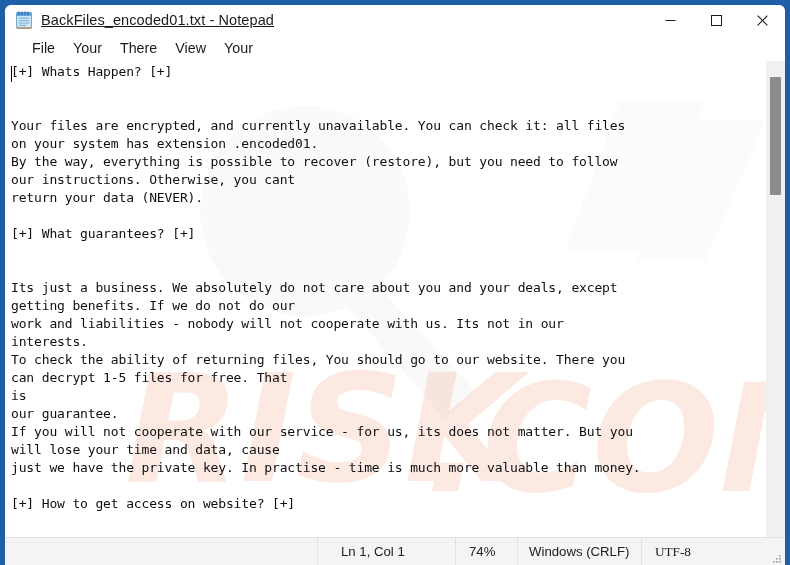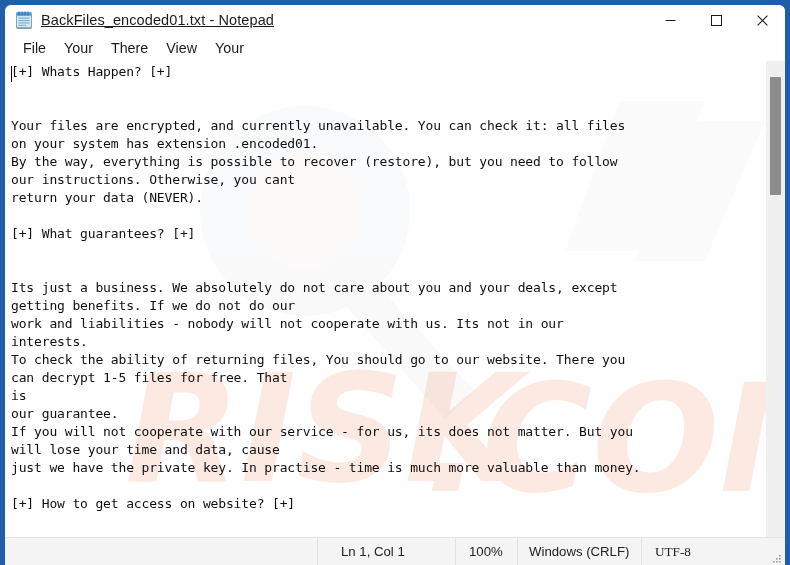--- a/index.html
+++ b/index.html
@@ -67,21 +67,21 @@
   #btn-close { right: 0px; }
 
   
   #menubar {
     position: absolute;
     left: 0; top: 31px;
     width: 780px; height: 25px;
     background: #ffffff;
     display: flex;
     align-items: center;
-    padding-left: 9px;
+    padding-left: 18px;
     text-align: right;
   }
   .menu-item {
     font-size: 14.3px;
     color: #1b1b1b;
     padding: 3px 9px 4px 9px;
     white-space: nowrap;
     cursor: default;
     border-radius: 3px;
   }
@@ -265,21 +265,21 @@
 [+] How to get access on website? [+]</div>
       <div id="caret"></div>
 
       <div id="scrollbar">
         <div id="scroll-thumb"></div>
       </div>
     </div>
 
     <div id="statusbar">
       <span class="status-cell" id="st-lncol">Ln 1, Col 1</span>
-      <span class="status-cell" id="st-zoom">100%</span>
+      <span class="status-cell" id="st-zoom">74%</span>
       <span class="status-cell" id="st-eol">Windows (CRLF)</span>
       <span class="status-cell" id="st-enc">UTF-8</span>
 
       <span id="resize-grip">
         <svg width="12" height="12" viewBox="0 0 12 12">
           <g fill="#9a9a9a">
             <rect x="9" y="3" width="1.6" height="1.6"></rect>
             <rect x="6" y="6" width="1.6" height="1.6"></rect>
             <rect x="9" y="6" width="1.6" height="1.6"></rect>
             <rect x="3" y="9" width="1.6" height="1.6"></rect>

